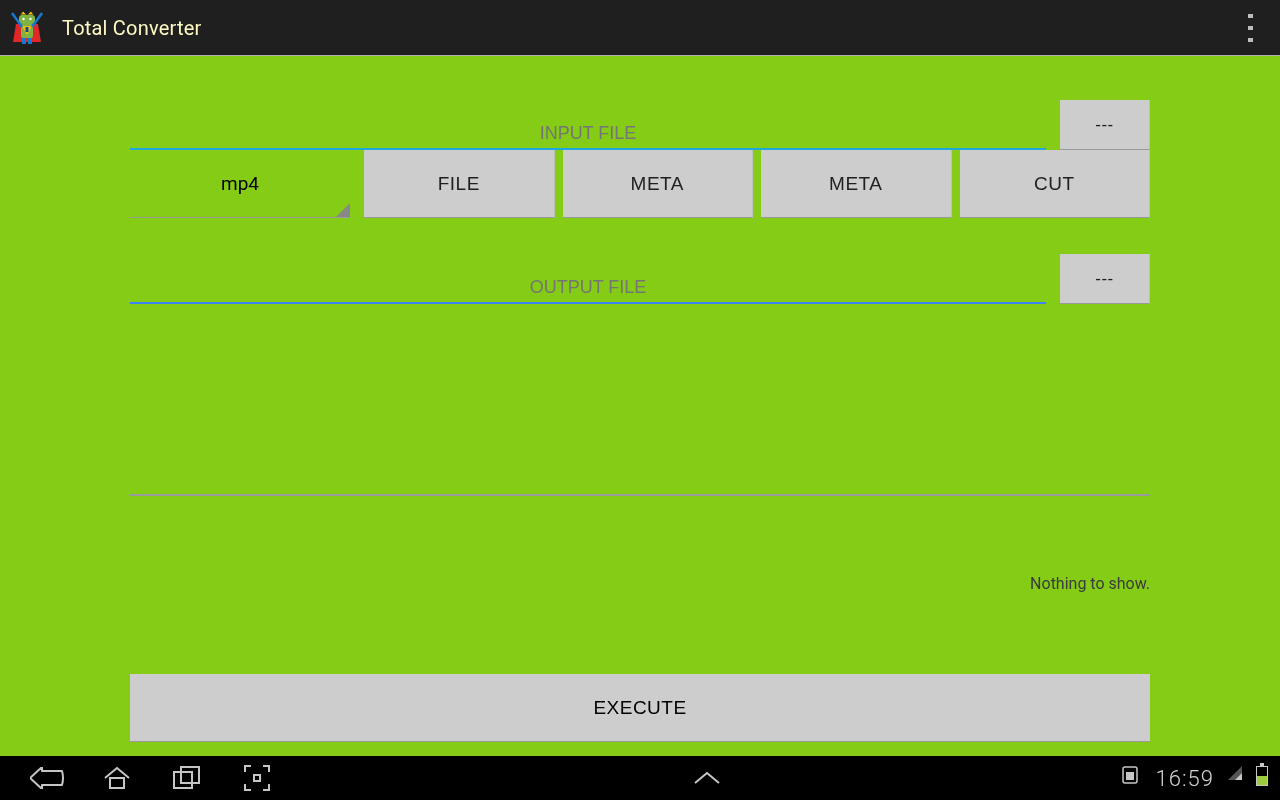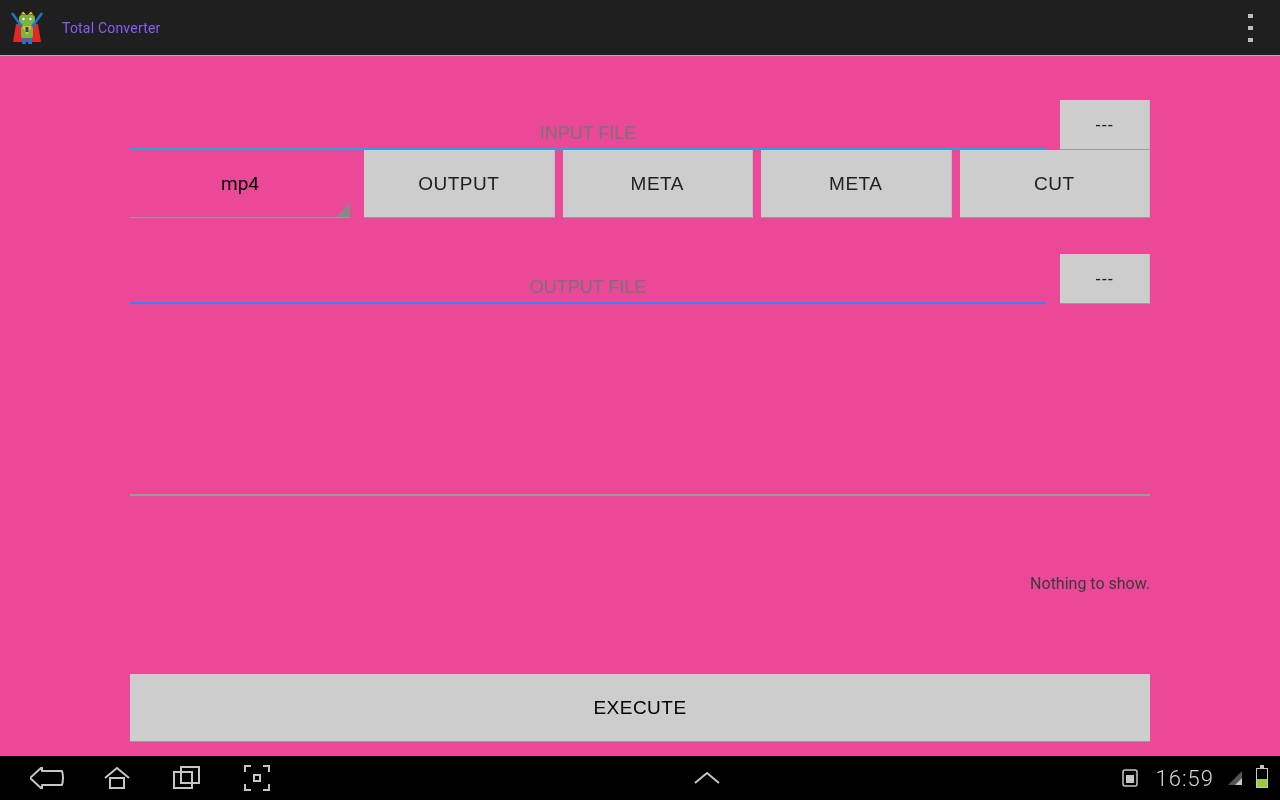--- a/index.html
+++ b/index.html
@@ -14,33 +14,33 @@
     display: flex;
     align-items: center;
     padding: 0 14px 0 6px;
     border-bottom: 1px solid #b2b2b2;
   }
   .app-icon {
     width: 42px; height: 42px;
     display: flex; align-items: center; justify-content: center;
     margin-right: 14px;
   }
-  .app-title { font-size: 14px; font-weight: 400; color: #8b5cf6; letter-spacing: .2px; }
+  .app-title { font-size: 20px; font-weight: 400; color: #fef9c3; letter-spacing: .2px; }
   .spacer { flex: 1; }
   .overflow {
     width: 32px; height: 32px;
     display: grid; grid-template-rows: repeat(3, 1fr);
     align-items: center; justify-items: center;
     gap: 4px;
     cursor: pointer;
   }
   .overflow span { width: 4px; height: 4px; background: #bdbdbd; box-shadow: 1px 0 0 #bdbdbd; }
 
   
-  .content { flex: 1; padding: 0 130px; position: relative; background: #ec4899; }
+  .content { flex: 1; padding: 0 130px; position: relative; background: #84cc16; }
 
   .row { display: flex; align-items: flex-end; gap: 14px; }
   .row.input { margin-top: 44px; }
   .row.options { }
   .row.output { margin-top: 36px; }
 
   .file-field {
     flex: 1;
     height: 32px;
     border: none;
@@ -120,21 +120,21 @@
     padding: 0 12px;
     color: #c6c6c6;
     font-family: "Roboto", Arial, sans-serif;
   }
   .nav-icon {
     width: 70px; height: 44px;
     display: flex; align-items: center; justify-content: center;
     cursor: pointer;
   }
   .nav-center { flex: 1; display: flex; justify-content: center; }
-  .status-icons { display: flex; align-items: center; gap: 14px; }
+  .status-icons { display: flex; align-items: flex-start; gap: 14px; }
   .clock { font-size: 22px; color: #d4d4d4; font-weight: 300; letter-spacing: 1px; }
   .battery {
     width: 12px; height: 20px;
     border: 1.5px solid #c6c6c6; position: relative;
     display: flex; align-items: flex-end;
   }
   .battery::before { content: ""; position: absolute; top: -4px; left: 3px; width: 4px; height: 3px; background: #c6c6c6; }
   .battery-level { width: 100%; height: 45%; background: #9ccc3c; }
   .signal-small { position: relative; width: 14px; height: 14px; }
   .signal-small::before { content:""; position:absolute; right:0; bottom:0; border-left:14px solid transparent; border-bottom:14px solid #555; }
@@ -184,21 +184,21 @@
   <div class="row input">
     <input class="file-field" type="text" placeholder="INPUT FILE" style="">
     <button class="btn small">---</button>
   </div>
 
   <div class="row options">
     <div class="spinner">
       <span>mp4</span>
     </div>
     <div class="option-group">
-      <button class="btn option">OUTPUT</button>
+      <button class="btn option">FILE</button>
       <button class="btn option">META</button>
       <button class="btn option">META</button>
       <button class="btn option">CUT</button>
     </div>
   </div>
 
   <div class="row output">
     <input class="file-field output-field" type="text" placeholder="OUTPUT FILE" style="">
     <button class="btn small">---</button>
   </div>

